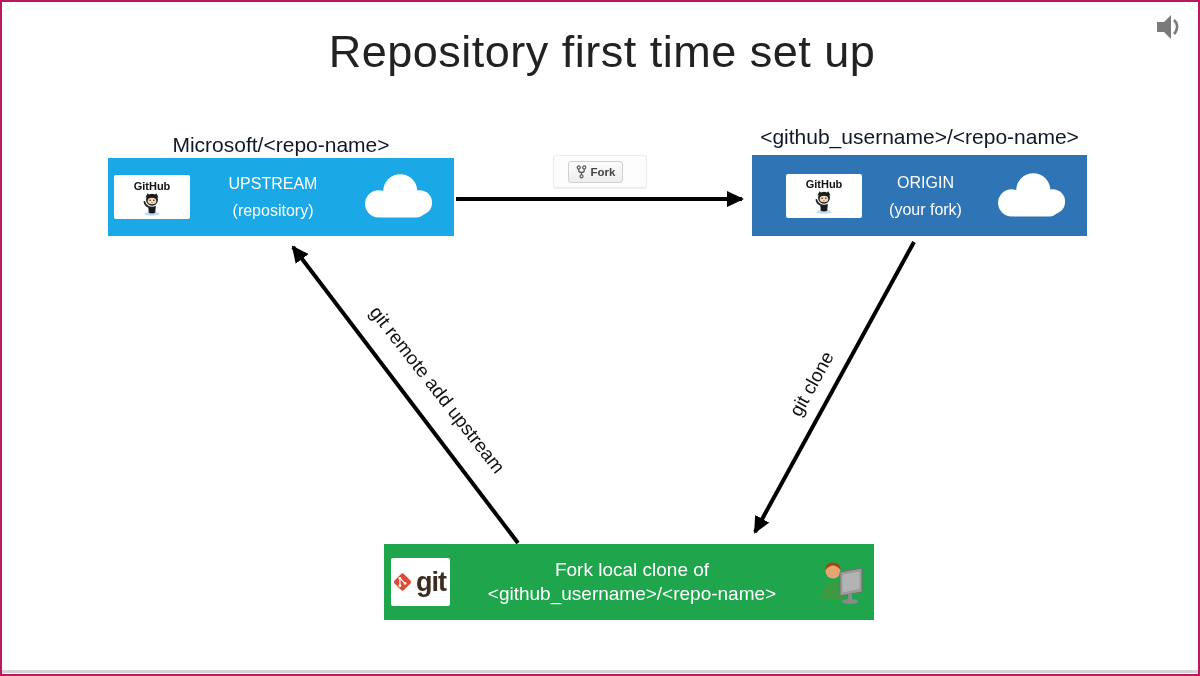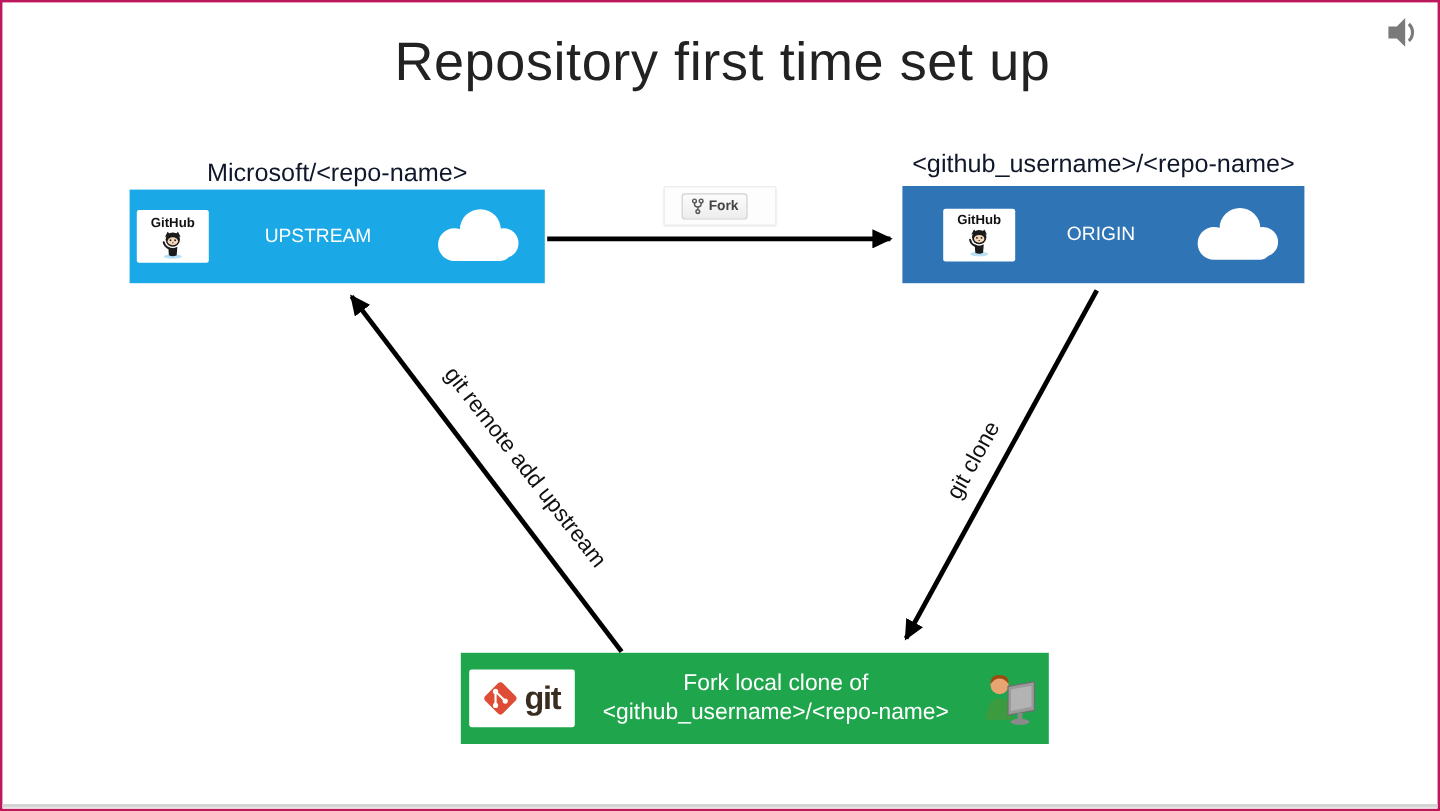--- a/index.html
+++ b/index.html
@@ -16,26 +16,26 @@
   .speaker { position:absolute; right:14px; top:12px; width:28px; height:26px; }
 
   
   .node { position:absolute; display:flex; align-items:center; color:#fff; }
   .node-upstream { left:106px; top:156px; width:346px; height:78px; }
   .node-origin   { left:750px; top:153px; width:335px; height:81px; }
   .node-local    { left:382px; top:542px; width:490px; height:76px; }
 
   .badge-card { background:#fff; border-radius:2px; display:flex; flex-direction:column;
                 align-items:center; justify-content:center; }
-  .gh-card { width:60px; height:44px; margin-left:6px; }
+  .gh-card { width:76px; height:44px; margin-left:6px; }
   .gh-card.inset { margin-left:34px; }
   .gh-label { font-size:11px; font-weight:bold; color:#111; line-height:11px; margin-top:2px; }
   .gh-octo { width:26px; height:24px; }
 
-  .git-card { width:88px; height:48px; margin-left:7px; flex-direction:row; gap:2px; }
+  .git-card { width:59px; height:48px; margin-left:7px; flex-direction:row; gap:2px; }
   .git-word { font-size:27px; font-weight:bold; color:#3b2c20; line-height:27px;
               letter-spacing:-1px; padding-right:4px; }
 
   .node-text { flex:1; text-align:center; line-height:27px; font-size:16px; }
   .node-text.small { font-size:19px; line-height:24px; }
 
   .cloud { width:84px; height:50px; margin-right:14px; }
   .person { width:52px; height:48px; margin-right:8px; }
 
   .caption { position:absolute; text-align:center; font-size:21px; color:#0f172a; }
@@ -82,20 +82,21 @@
         <ellipse cx="24" cy="16.5" rx="8" ry="6" fill="#f6d7b8"></ellipse>
         <circle cx="20.5" cy="15" r="1.4" fill="#1b1b1b"></circle>
         <circle cx="27.5" cy="15" r="1.4" fill="#1b1b1b"></circle>
         <ellipse cx="24" cy="19" rx="1.2" ry="0.8" fill="#1b1b1b"></ellipse>
         <path d="M17 25 Q24 29 31 25 L30 38 Q24 41 18 38 Z" fill="#1b1b1b"></path>
         <path d="M17 27 Q11 24 10 18" stroke="#1b1b1b" stroke-width="3" fill="none" stroke-linecap="round"></path>
       </svg>
     </div>
     <div class="node-text">
       <div>UPSTREAM</div>
+      <div>(repository)</div>
     </div>
     <svg class="cloud" viewBox="0 0 72 44">
       <circle cx="19" cy="28" r="12" fill="#fff"></circle>
       <circle cx="38" cy="17" r="15" fill="#fff"></circle>
       <circle cx="55" cy="27" r="11" fill="#fff"></circle>
       <rect x="15" y="25" width="45" height="15" rx="7" fill="#fff"></rect>
     </svg>
   </div>
 
   <div class="node node-origin" style="background: rgb(47, 116, 181);">
@@ -109,20 +110,21 @@
         <ellipse cx="24" cy="16.5" rx="8" ry="6" fill="#f6d7b8"></ellipse>
         <circle cx="20.5" cy="15" r="1.4" fill="#1b1b1b"></circle>
         <circle cx="27.5" cy="15" r="1.4" fill="#1b1b1b"></circle>
         <ellipse cx="24" cy="19" rx="1.2" ry="0.8" fill="#1b1b1b"></ellipse>
         <path d="M17 25 Q24 29 31 25 L30 38 Q24 41 18 38 Z" fill="#1b1b1b"></path>
         <path d="M17 27 Q11 24 10 18" stroke="#1b1b1b" stroke-width="3" fill="none" stroke-linecap="round"></path>
       </svg>
     </div>
     <div class="node-text">
       <div>ORIGIN</div>
+      <div>(your fork)</div>
     </div>
     <svg class="cloud" viewBox="0 0 72 44">
       <circle cx="19" cy="28" r="12" fill="#fff"></circle>
       <circle cx="38" cy="17" r="15" fill="#fff"></circle>
       <circle cx="55" cy="27" r="11" fill="#fff"></circle>
       <rect x="15" y="25" width="45" height="15" rx="7" fill="#fff"></rect>
     </svg>
   </div>
 
   <div class="node node-local" style="background: rgb(31, 166, 76);">

